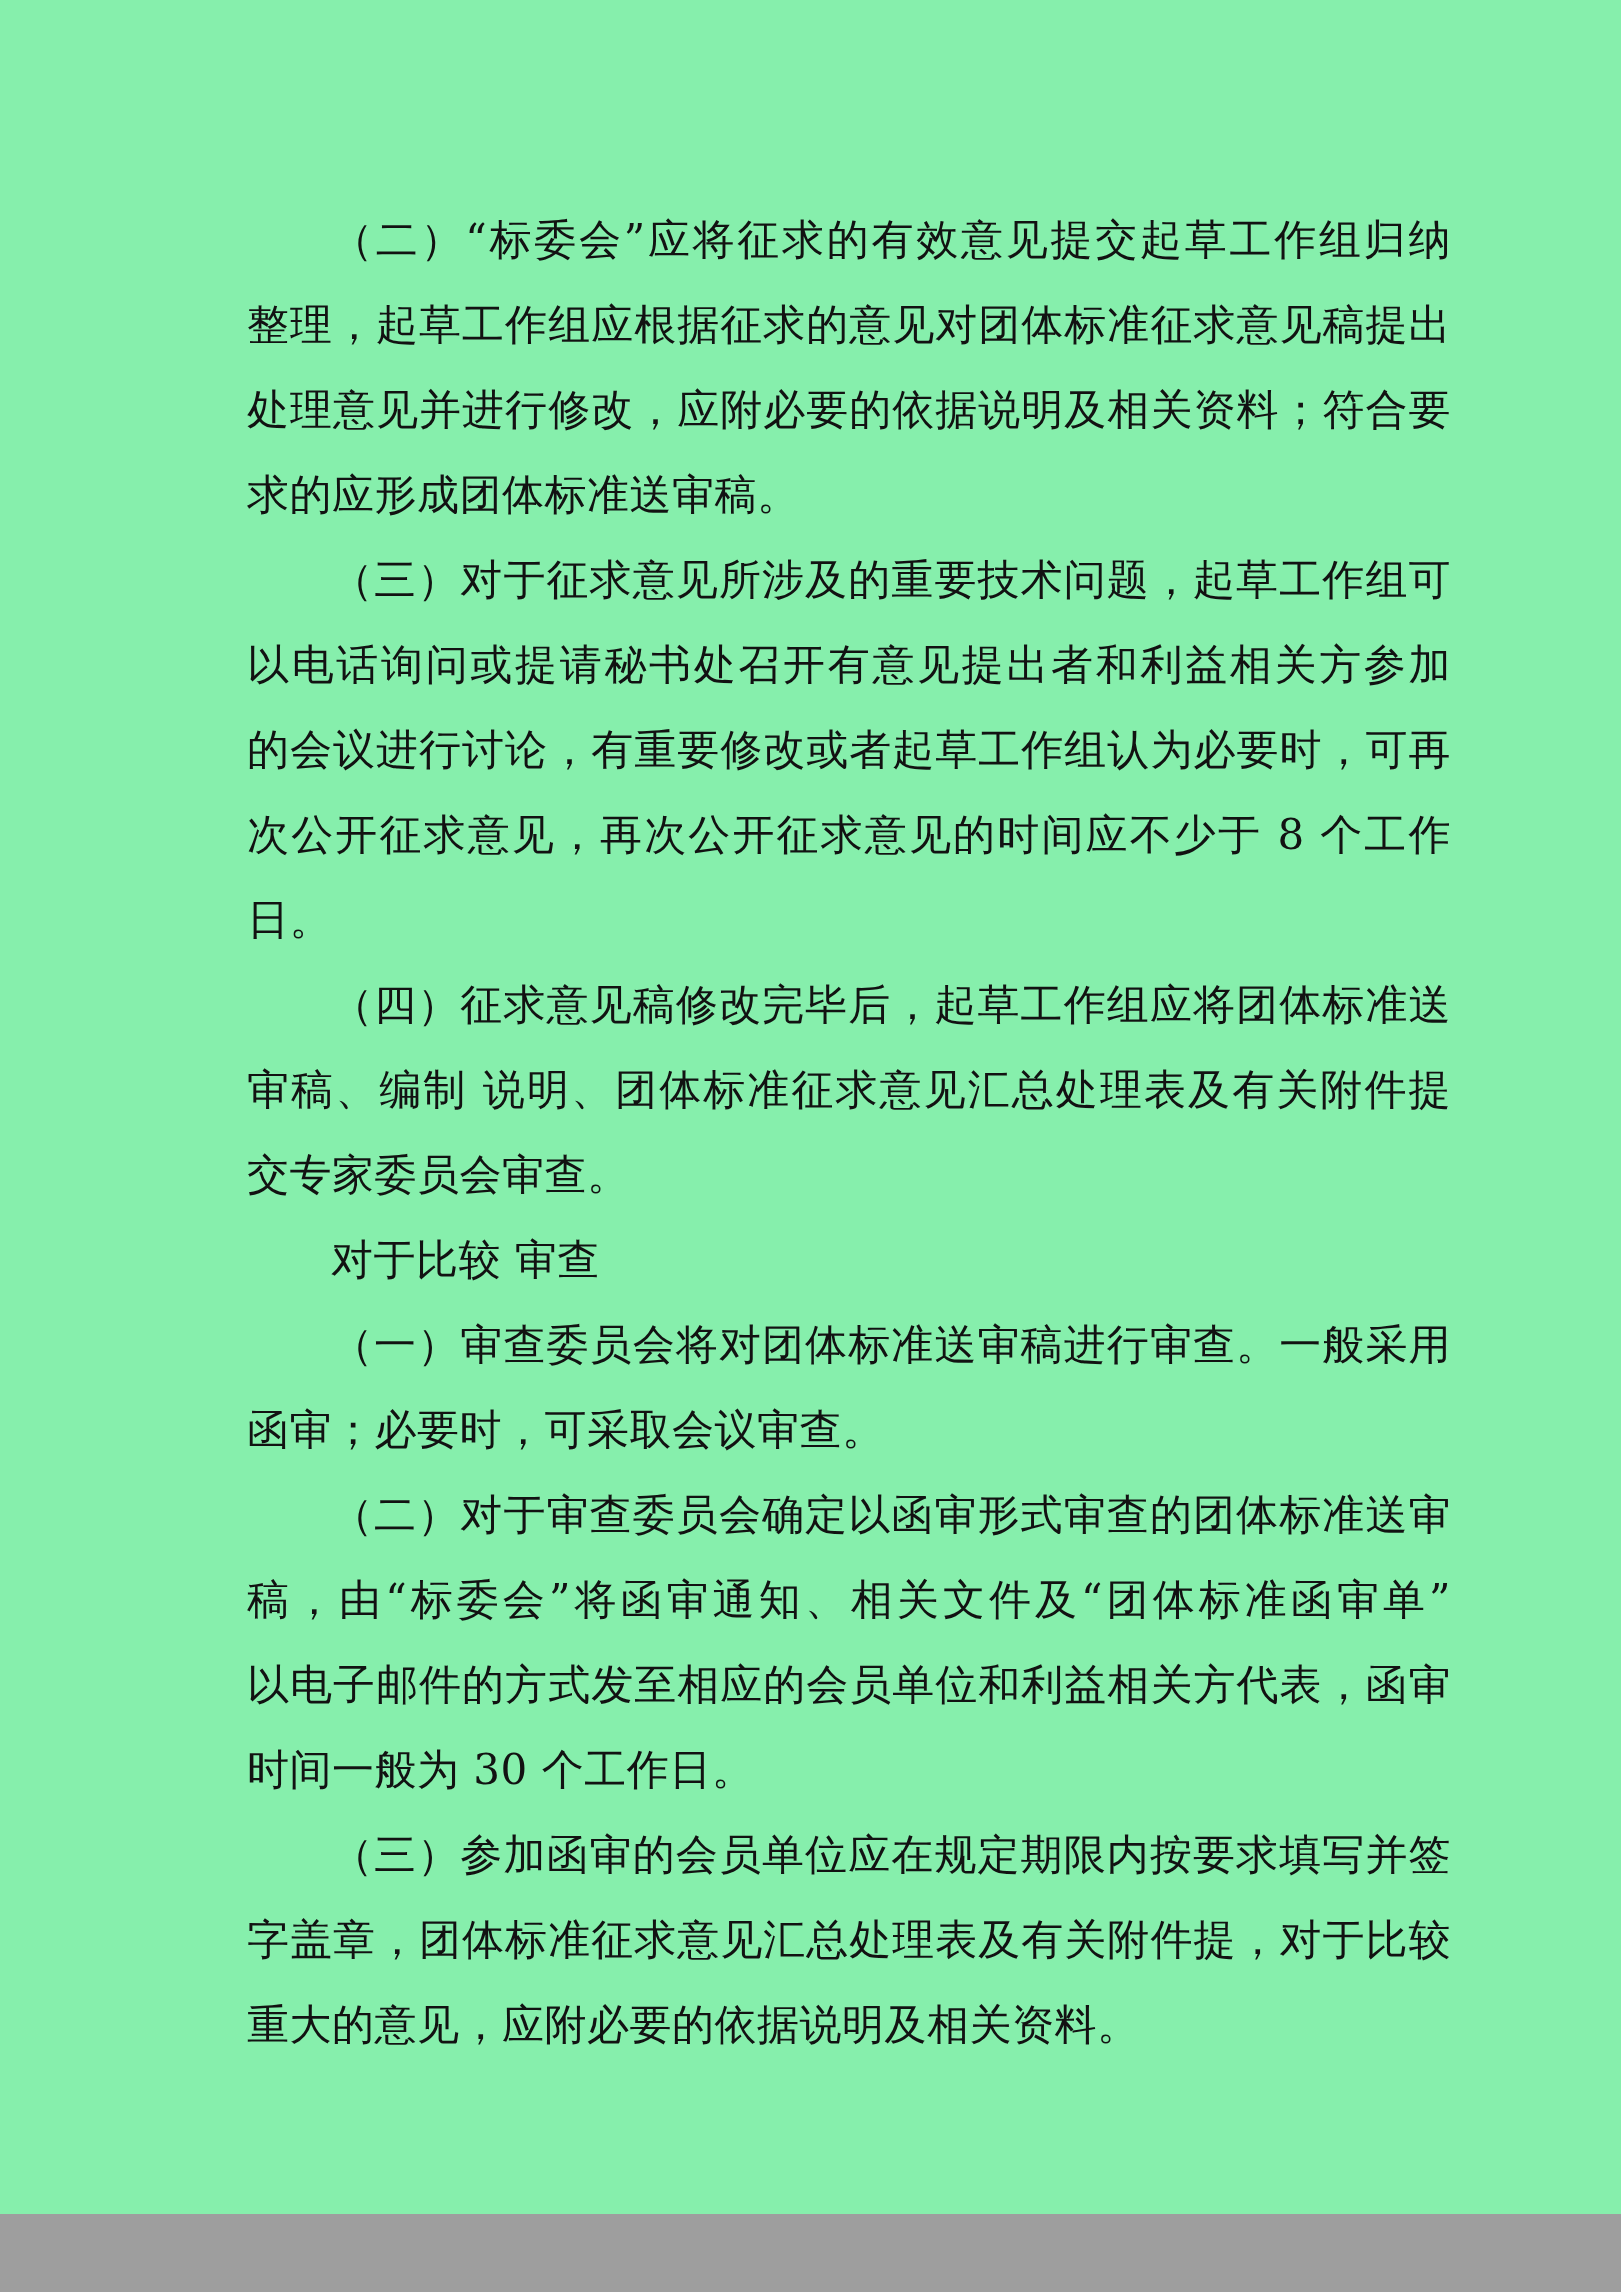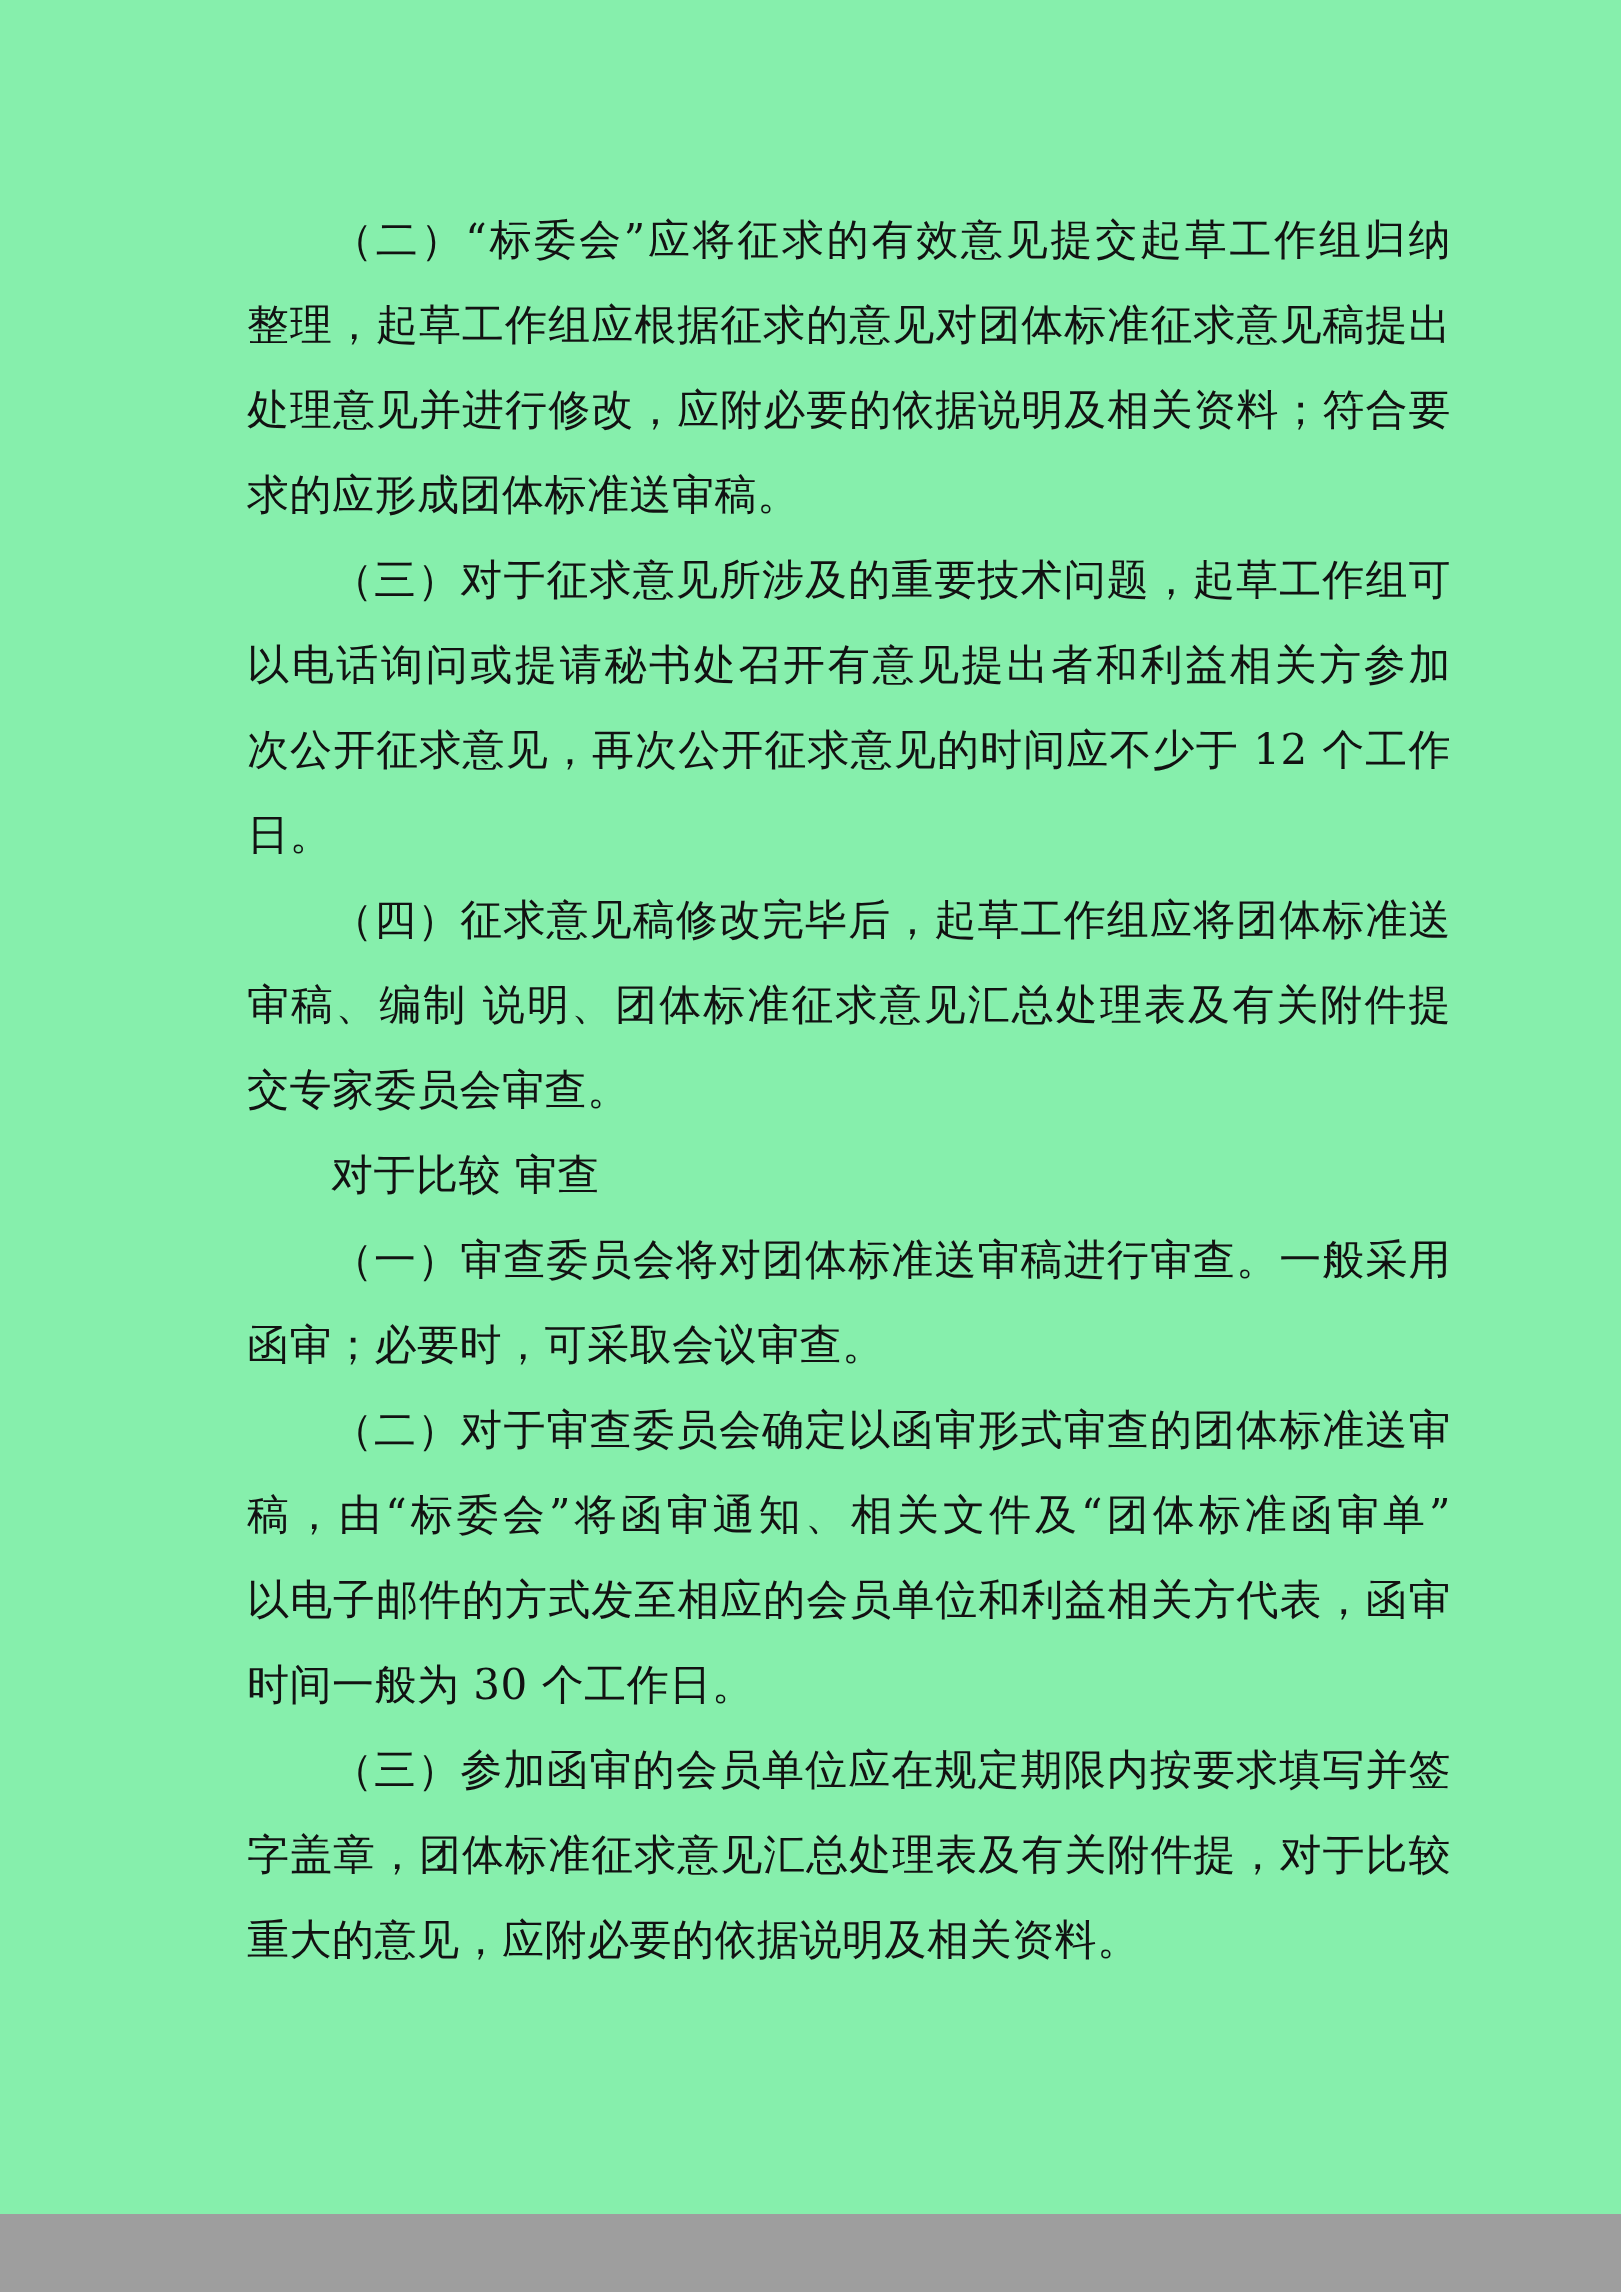--- a/index.html
+++ b/index.html
@@ -44,21 +44,22 @@
 <body>
 
 <div class="page">
   <div class="content" id="text-content">
       <div class="line justify indent">（二）“标委会”应将征求的有效意见提交起草工作组归纳</div>
       <div class="line justify">整理，起草工作组应根据征求的意见对团体标准征求意见稿提出</div>
       <div class="line justify">处理意见并进行修改，应附必要的依据说明及相关资料；符合要</div>
       <div class="line">求的应形成团体标准送审稿。</div>
       <div class="line justify indent">（三）对于征求意见所涉及的重要技术问题，起草工作组可</div>
       <div class="line justify">以电话询问或提请秘书处召开有意见提出者和利益相关方参加</div>
-      <div class="line justify">次公开征求意见，再次公开征求意见的时间应不少于 12 个工作</div>
+      <div class="line justify">的会议进行讨论，有重要修改或者起草工作组认为必要时，可再</div>
+      <div class="line justify">次公开征求意见，再次公开征求意见的时间应不少于 8 个工作</div>
       <div class="line">日。</div>
       <div class="line justify indent">（四）征求意见稿修改完毕后，起草工作组应将团体标准送</div>
       <div class="line justify">审稿、编制 说明、团体标准征求意见汇总处理表及有关附件提</div>
       <div class="line">交专家委员会审查。</div>
       <div class="line indent">对于比较 审查</div>
       <div class="line justify indent">（一）审查委员会将对团体标准送审稿进行审查。一般采用</div>
       <div class="line">函审；必要时，可采取会议审查。</div>
       <div class="line justify indent">（二）对于审查委员会确定以函审形式审查的团体标准送审</div>
       <div class="line justify">稿，由“标委会”将函审通知、相关文件及“团体标准函审单”</div>
       <div class="line justify">以电子邮件的方式发至相应的会员单位和利益相关方代表，函审</div>

